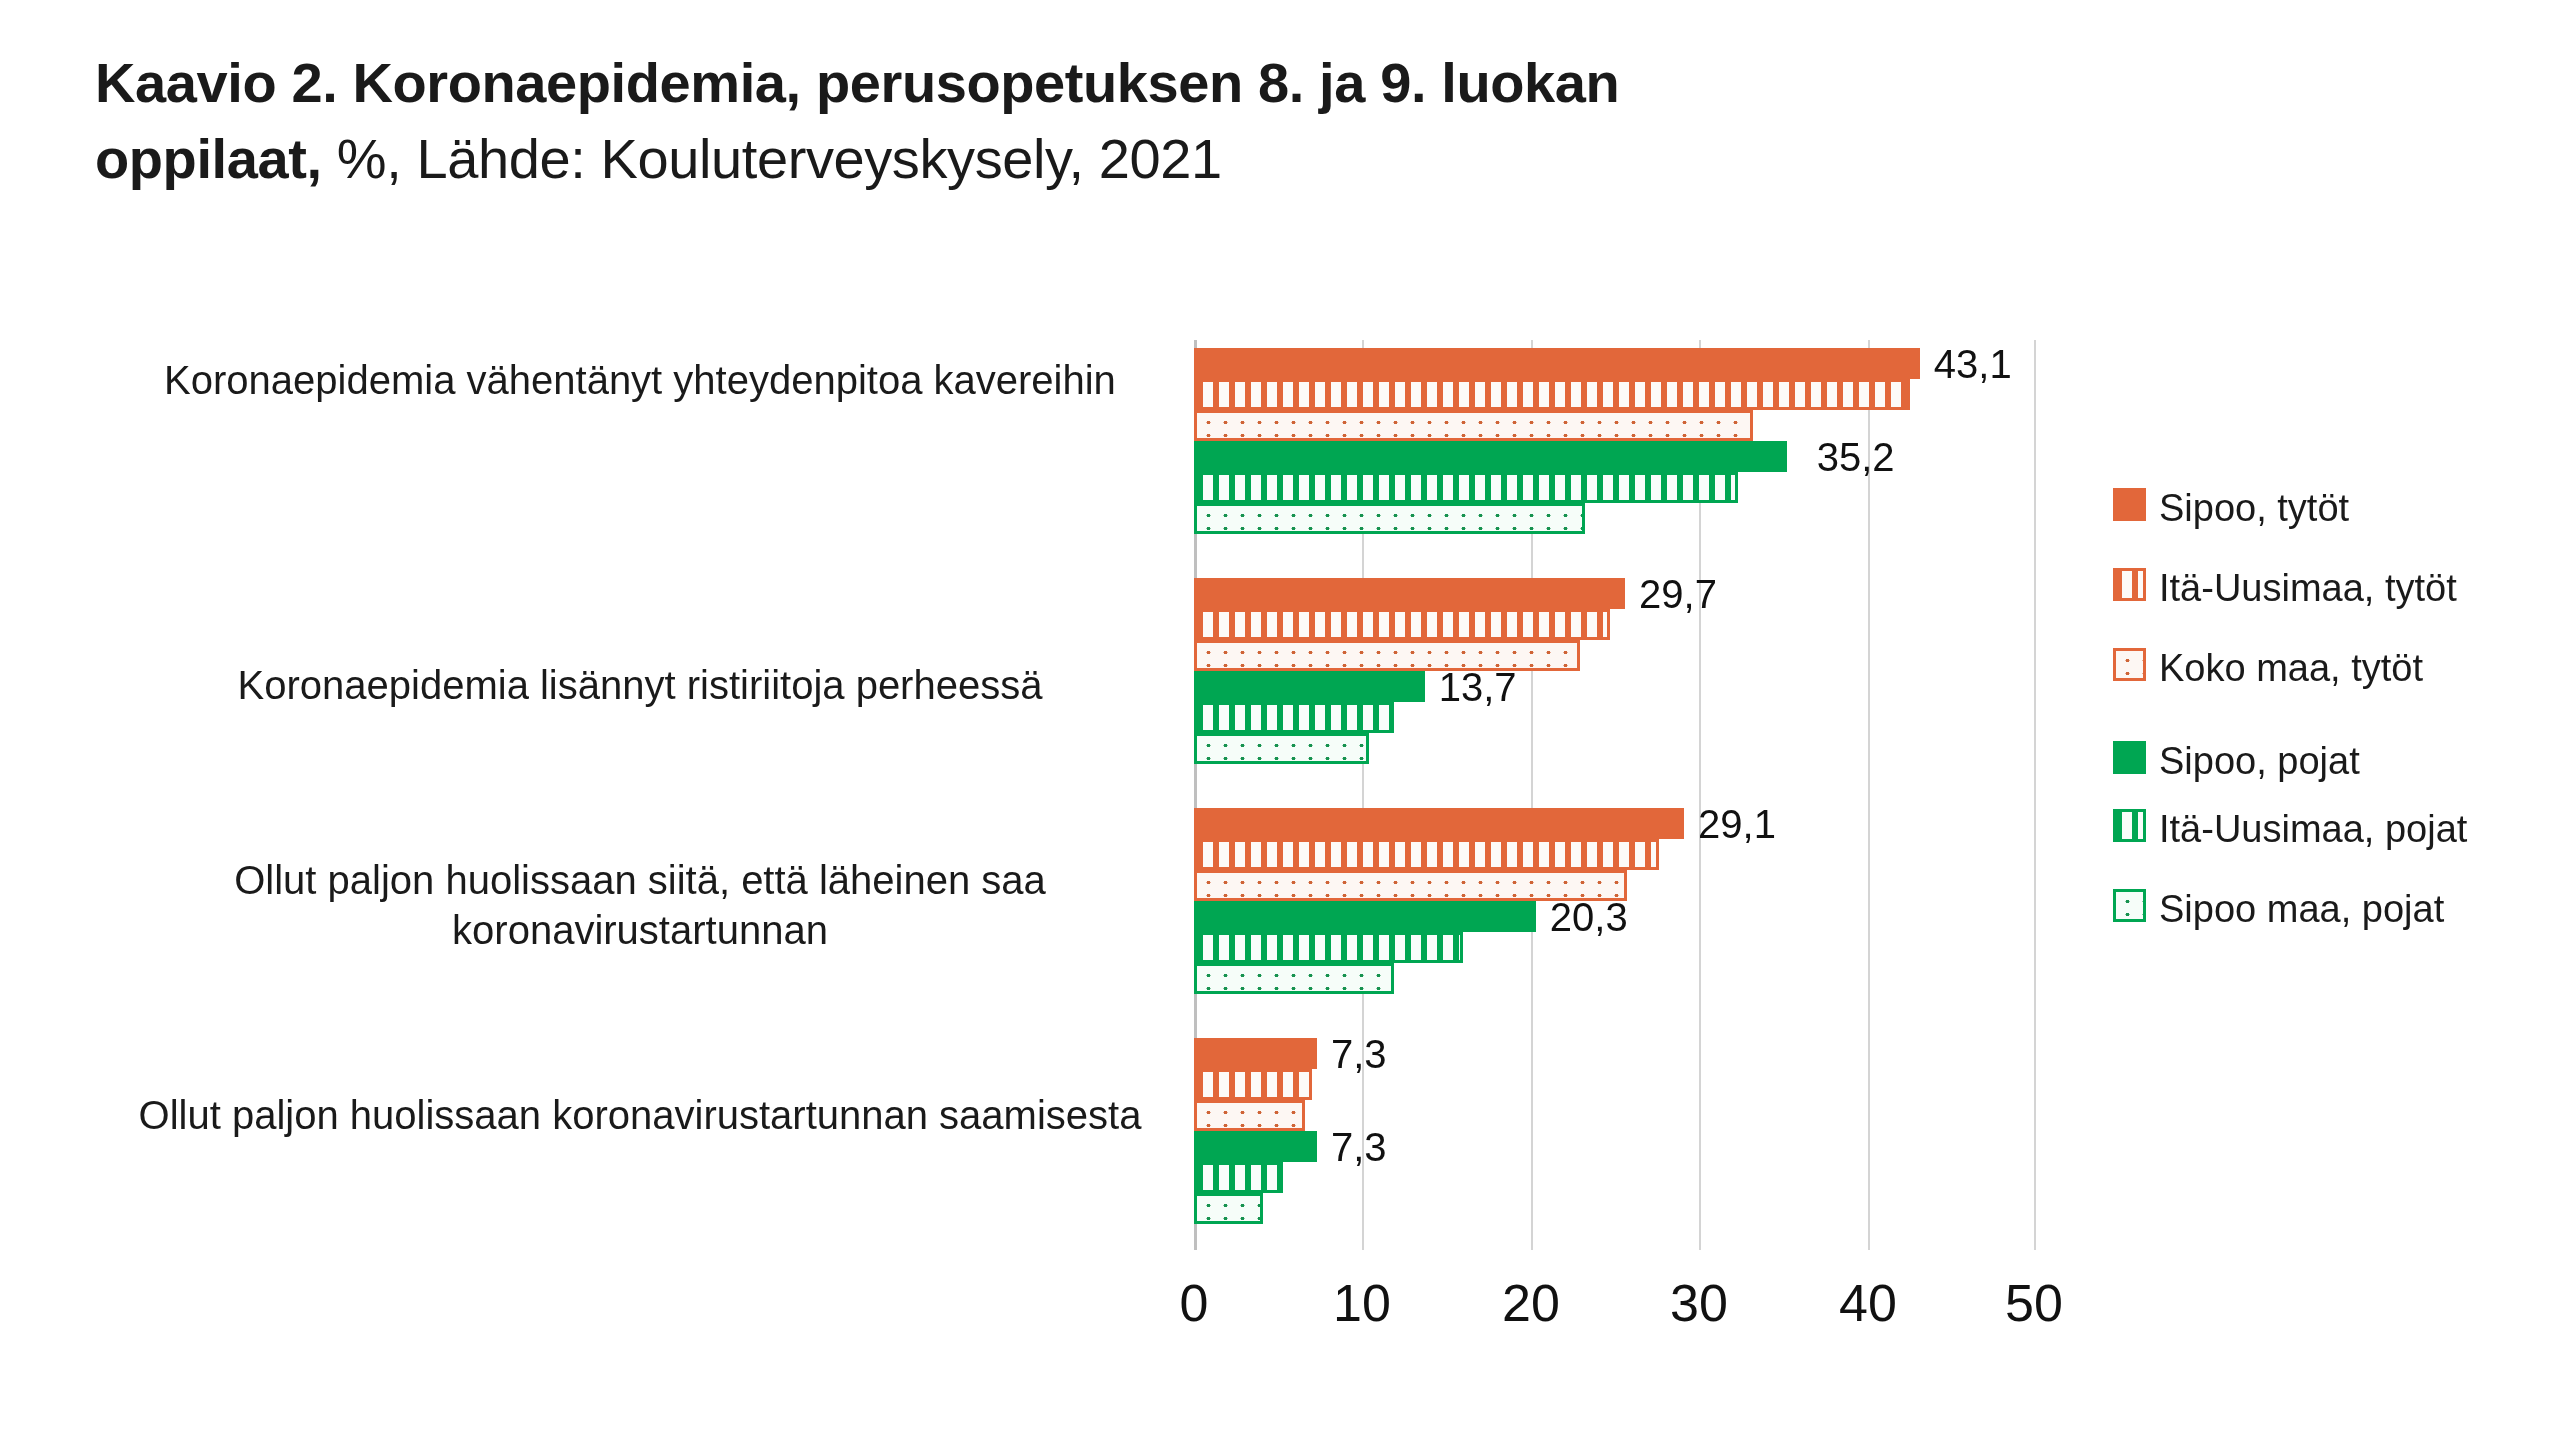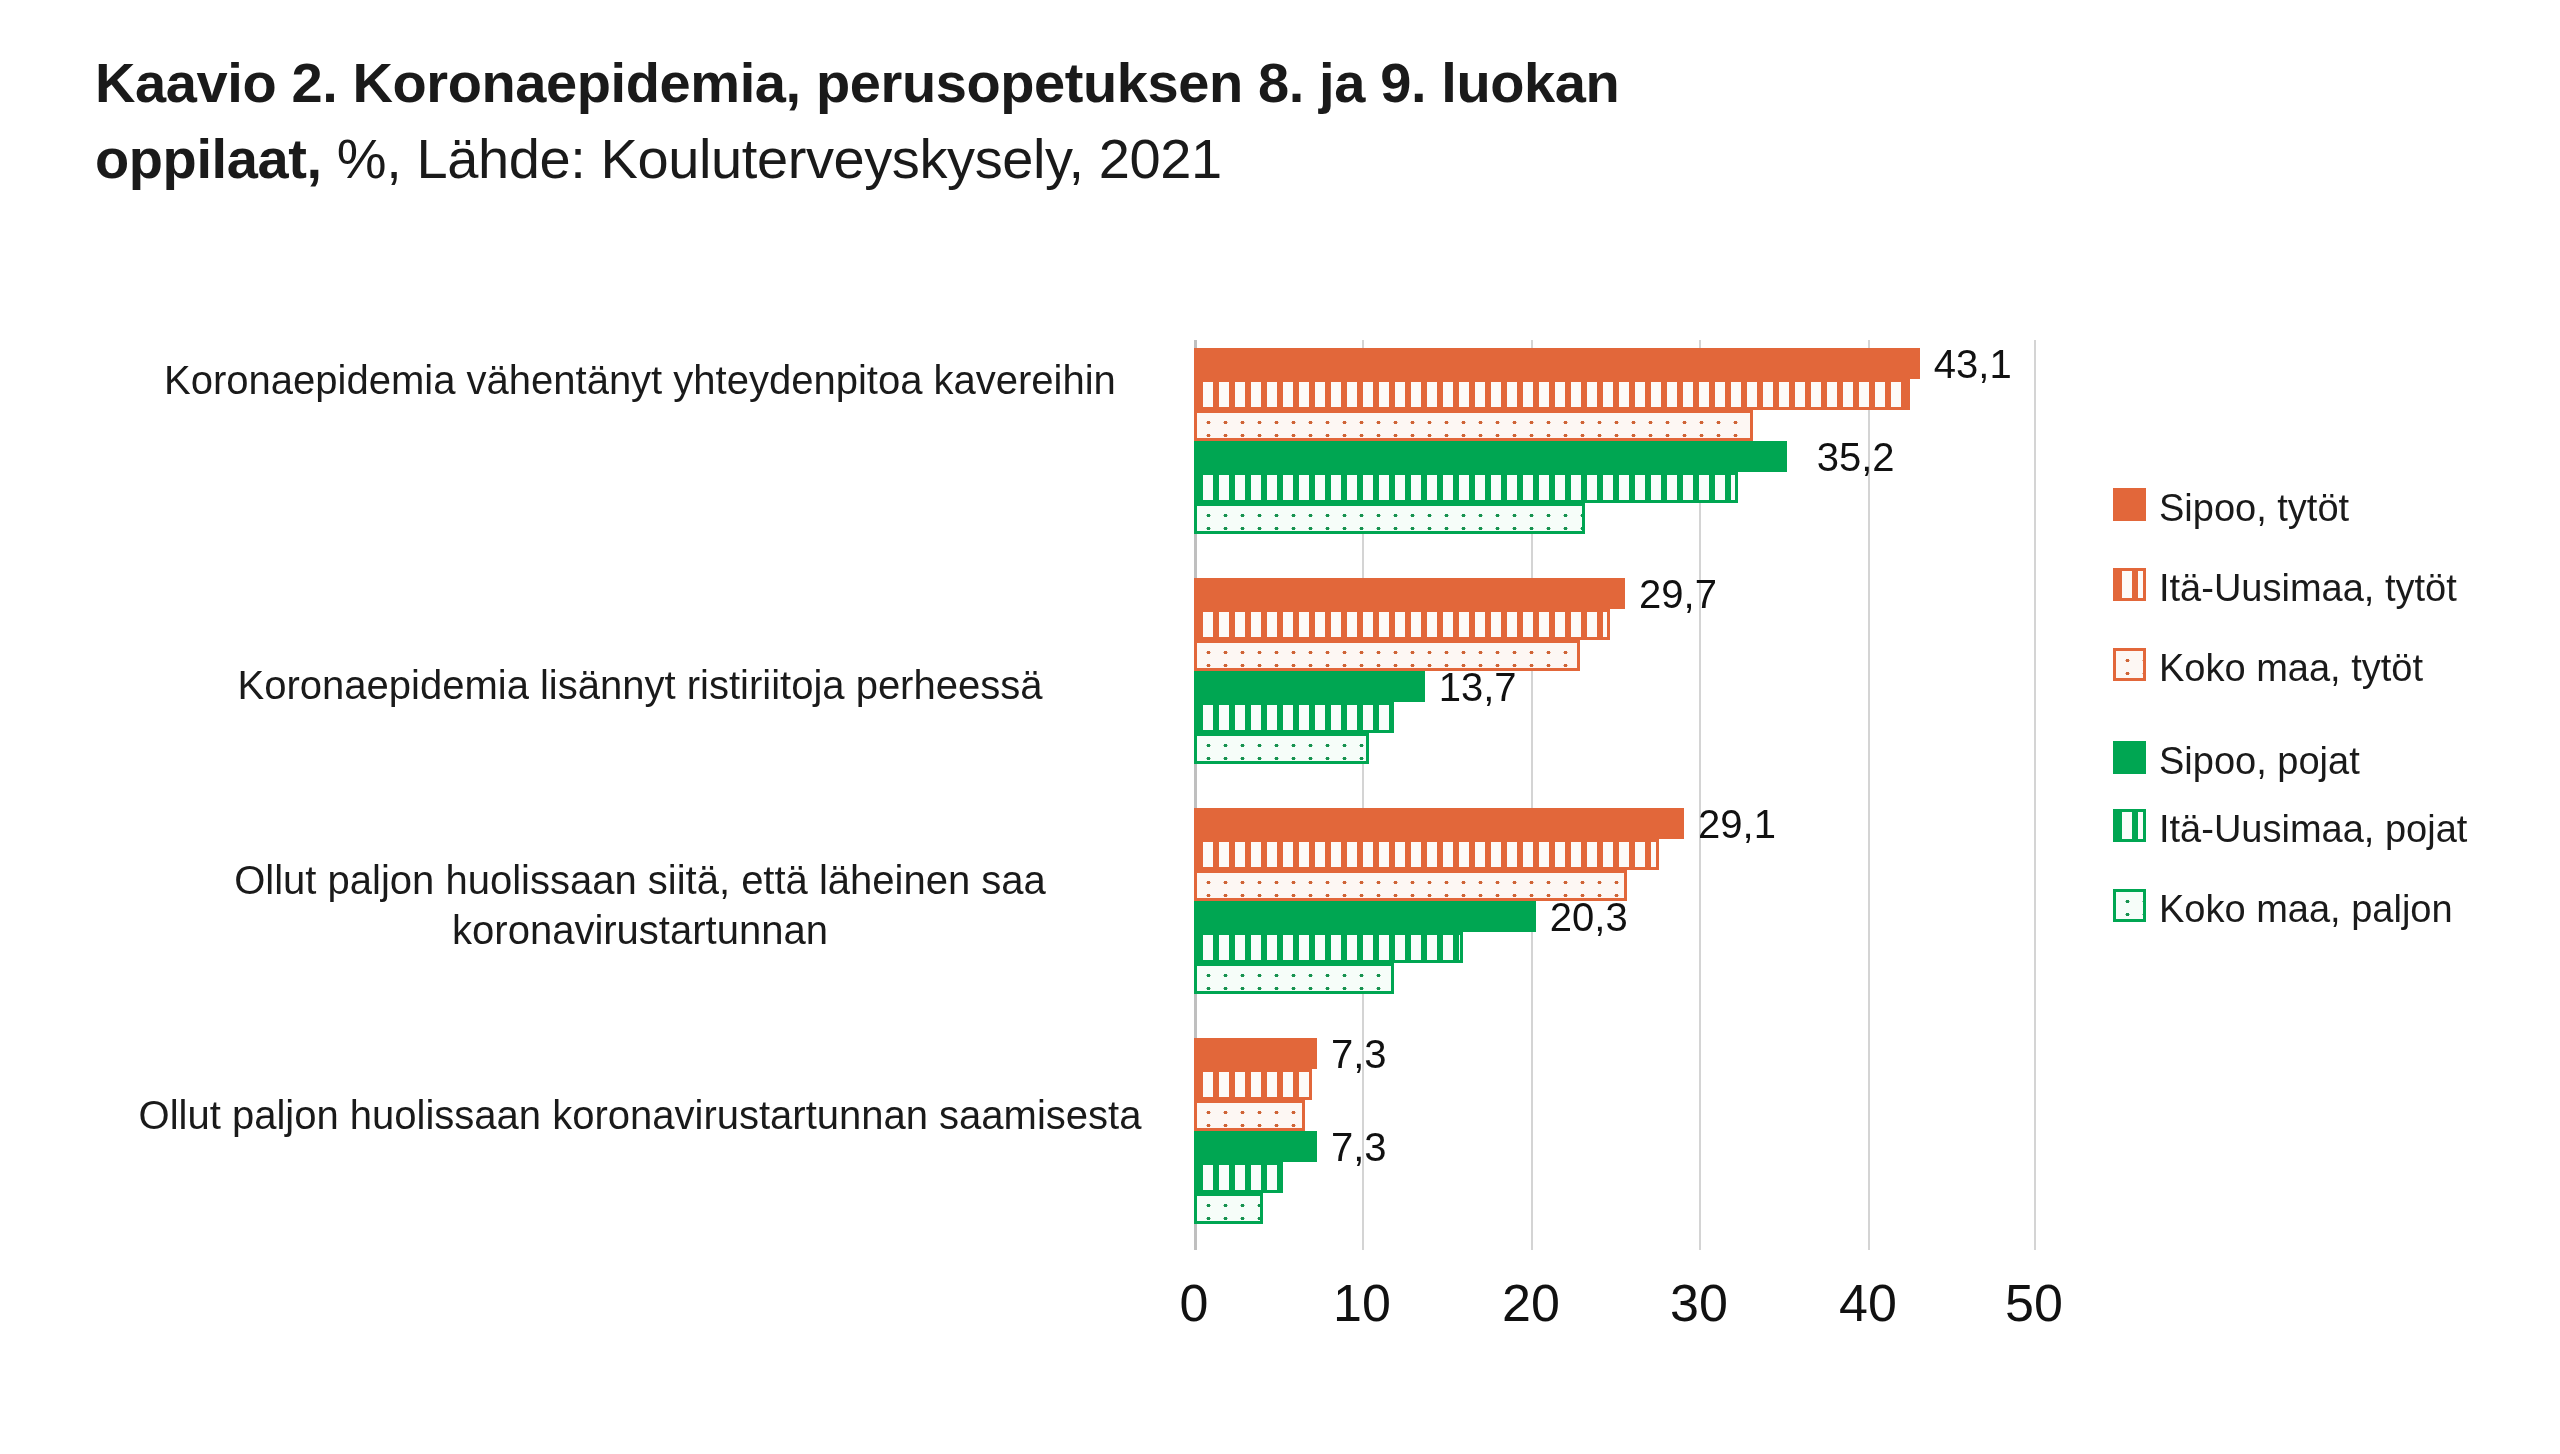--- a/index.html
+++ b/index.html
@@ -161,17 +161,17 @@
     <div class="legend-item" style="top:253px;">
       <span class="swatch s-solid-g"></span>
       <span class="legend-label">Sipoo, pojat</span>
     </div>
     <div class="legend-item" style="top:321px;">
       <span class="swatch s-stripe-g"></span>
       <span class="legend-label">Itä-Uusimaa, pojat</span>
     </div>
     <div class="legend-item" style="top:401px;">
       <span class="swatch s-dot-g"></span>
-      <span class="legend-label">Koko maa, paljon</span>
+      <span class="legend-label">Sipoo maa, pojat</span>
     </div>
   </div>
 
 </div>
 
 </body></html>

